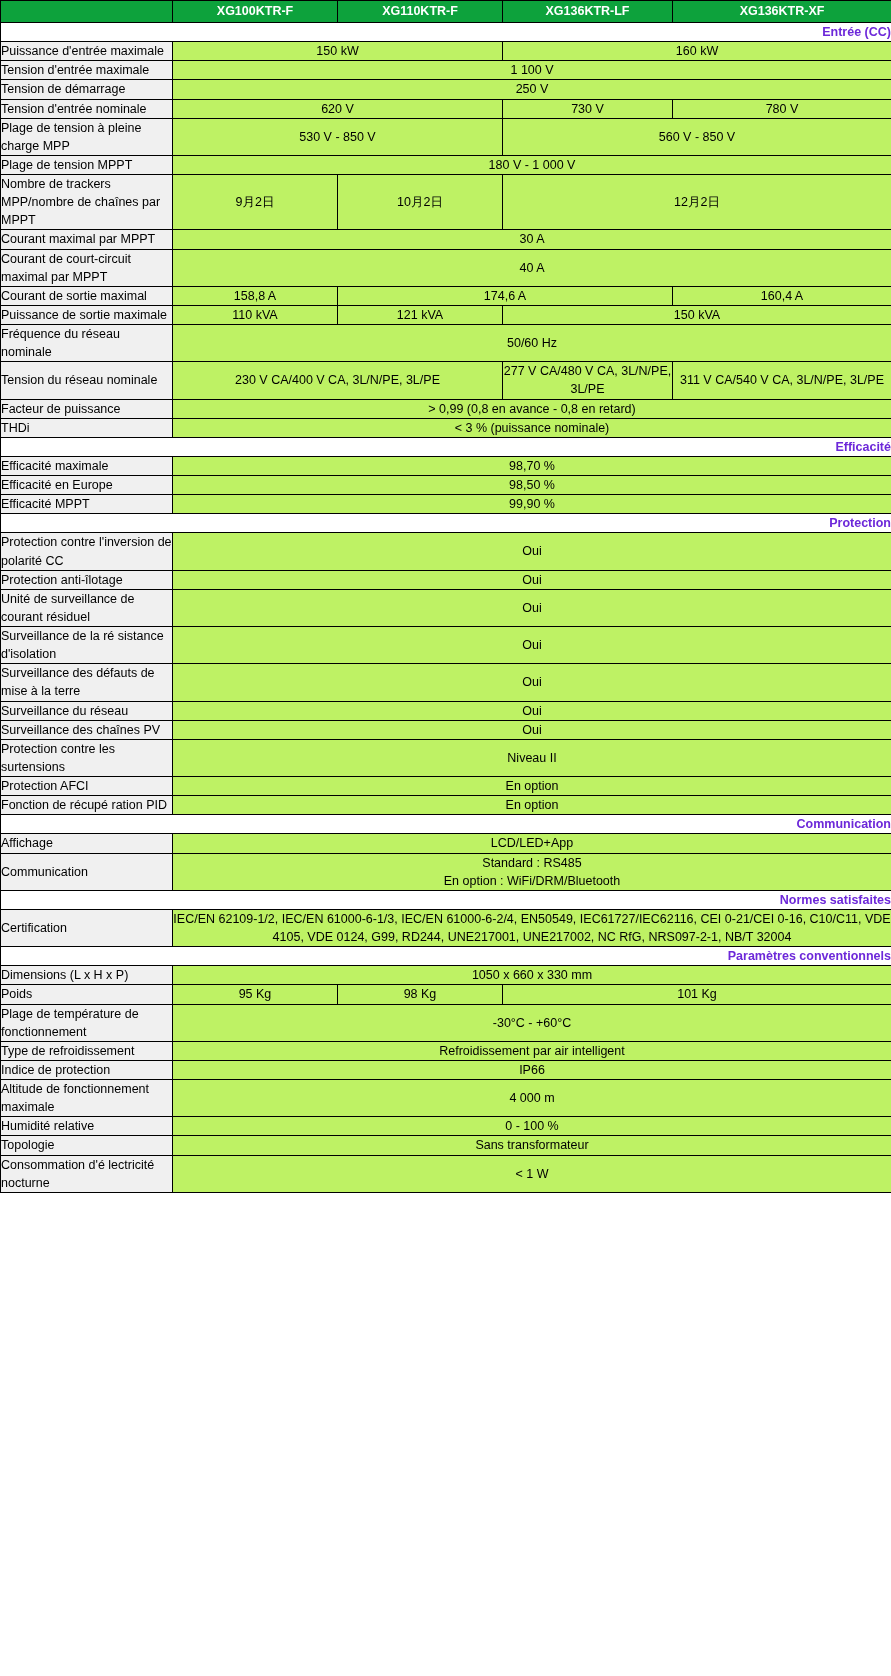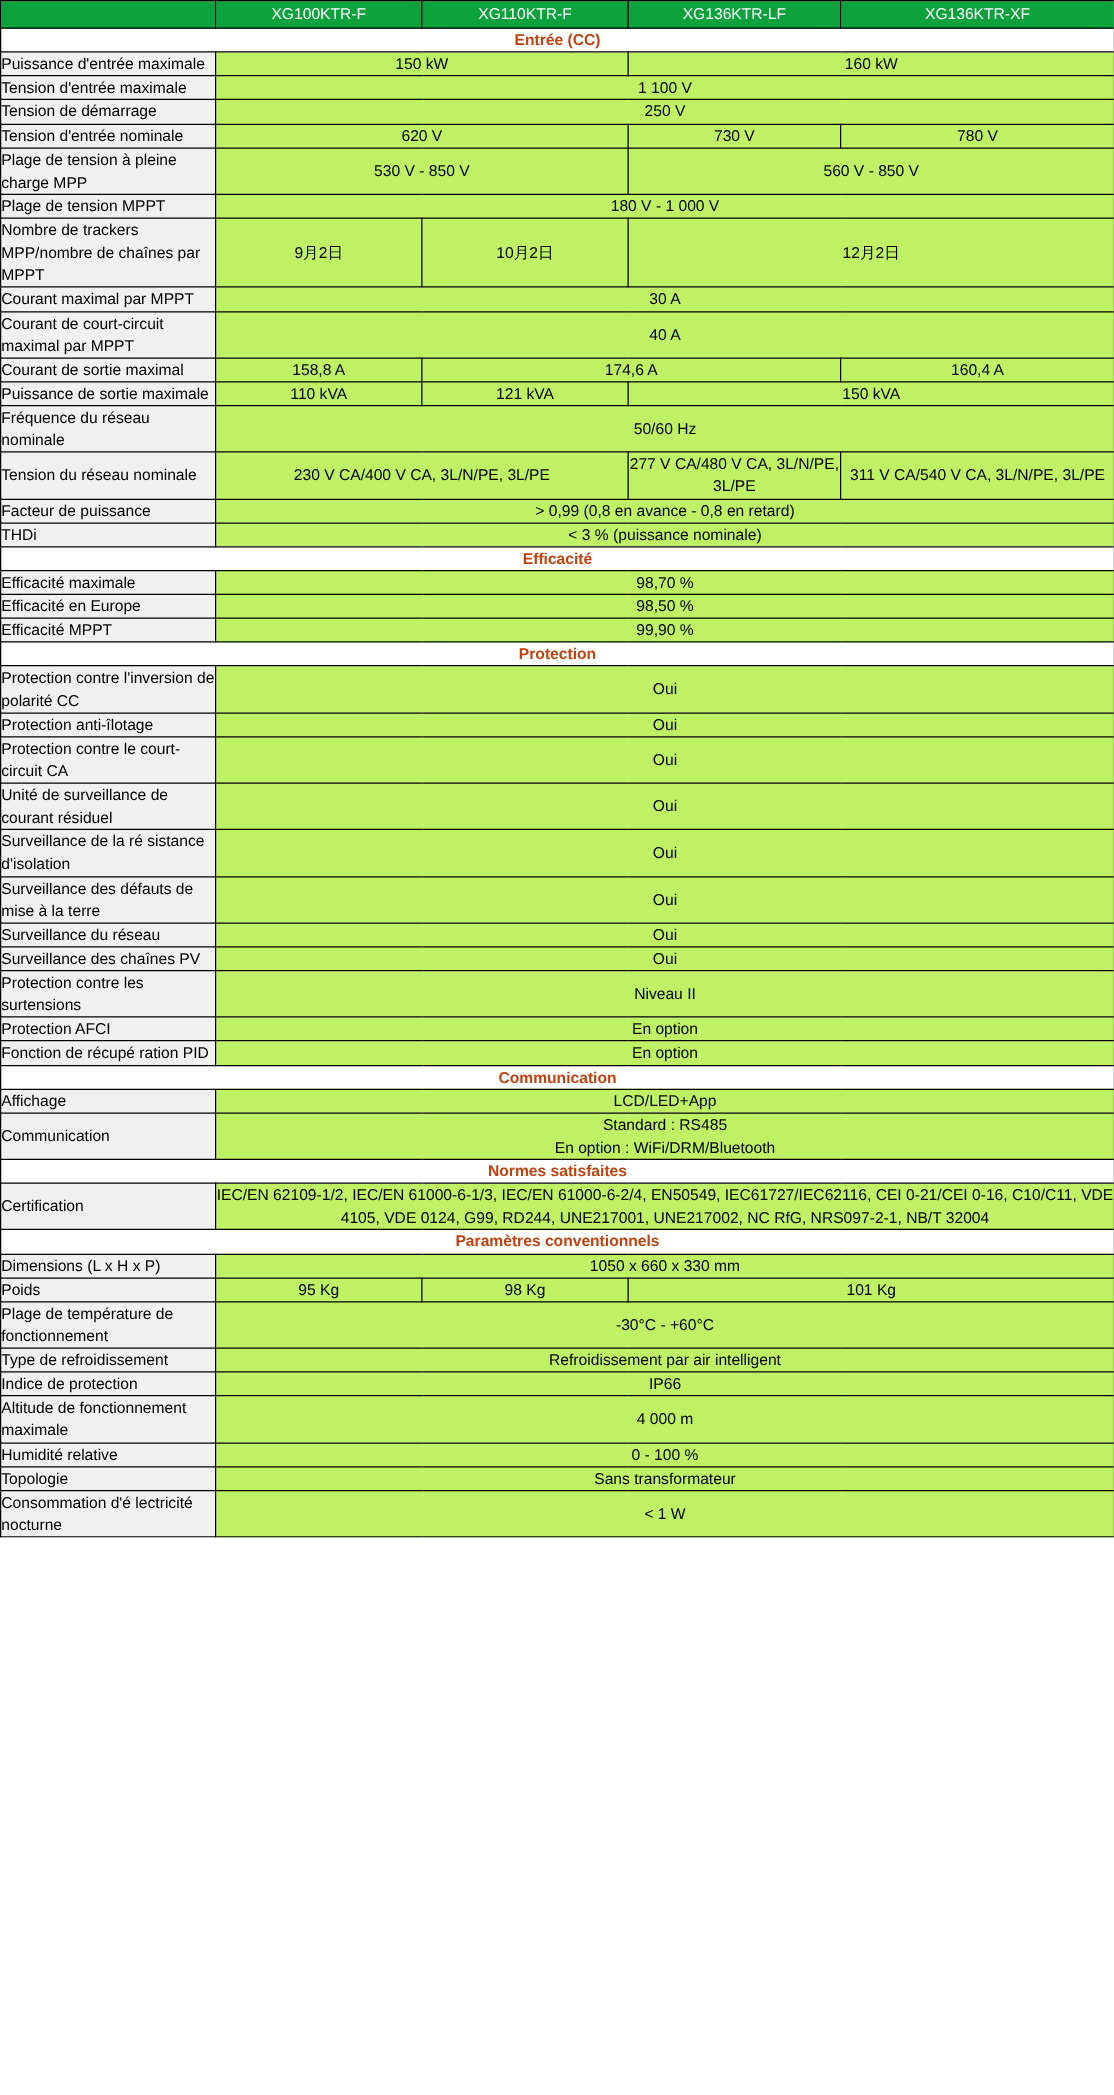--- a/index.html
+++ b/index.html
@@ -28,38 +28,38 @@
     padding: 0;
     vertical-align: middle;
     font-size: 12.5px;
     line-height: 1.45;
   }
 
   
   tr.model-header th {
     background: #0da23c;
     color: #ffffff;
-    font-weight: normal;
+    font-weight: bold;
     font-size: 13px;
     text-align: center;
     height: 21px;
     padding: 1px 2px;
     border: 1px solid #000000;
   }
   tr.model-header th.corner {
     background: #0da23c;
   }
 
   
   tr.section-row td {
     background: #ffffff;
-    color: #c2410c;
+    color: #6d28d9;
     font-weight: bold;
     font-size: 13px;
-    text-align: center;
+    text-align: right;
     padding: 2px 4px 2px 5px;
     height: 17px;
     border-left: 1px solid #000000;
     border-right: 1px solid #000000;
     border-top: 2px solid #000000;
     border-bottom: 2px solid #000000;
   }
 
   
   td.label {
@@ -196,24 +196,20 @@
       </tr>
       <tr>
         <td class="label">Protection contre l'inversion de polarité CC</td>
         <td class="val" colspan="4">Oui</td>
       </tr>
       <tr>
         <td class="label">Protection anti-îlotage</td>
         <td class="val" colspan="4">Oui</td>
       </tr>
       <tr>
-        <td class="label">Protection contre le court-circuit CA</td>
-        <td class="val" colspan="4">Oui</td>
-      </tr>
-      <tr>
         <td class="label">Unité de surveillance de courant résiduel</td>
         <td class="val" colspan="4">Oui</td>
       </tr>
       <tr>
         <td class="label">Surveillance de la ré sistance d'isolation</td>
         <td class="val" colspan="4">Oui</td>
       </tr>
       <tr>
         <td class="label">Surveillance des défauts de mise à la terre</td>
         <td class="val" colspan="4">Oui</td>

